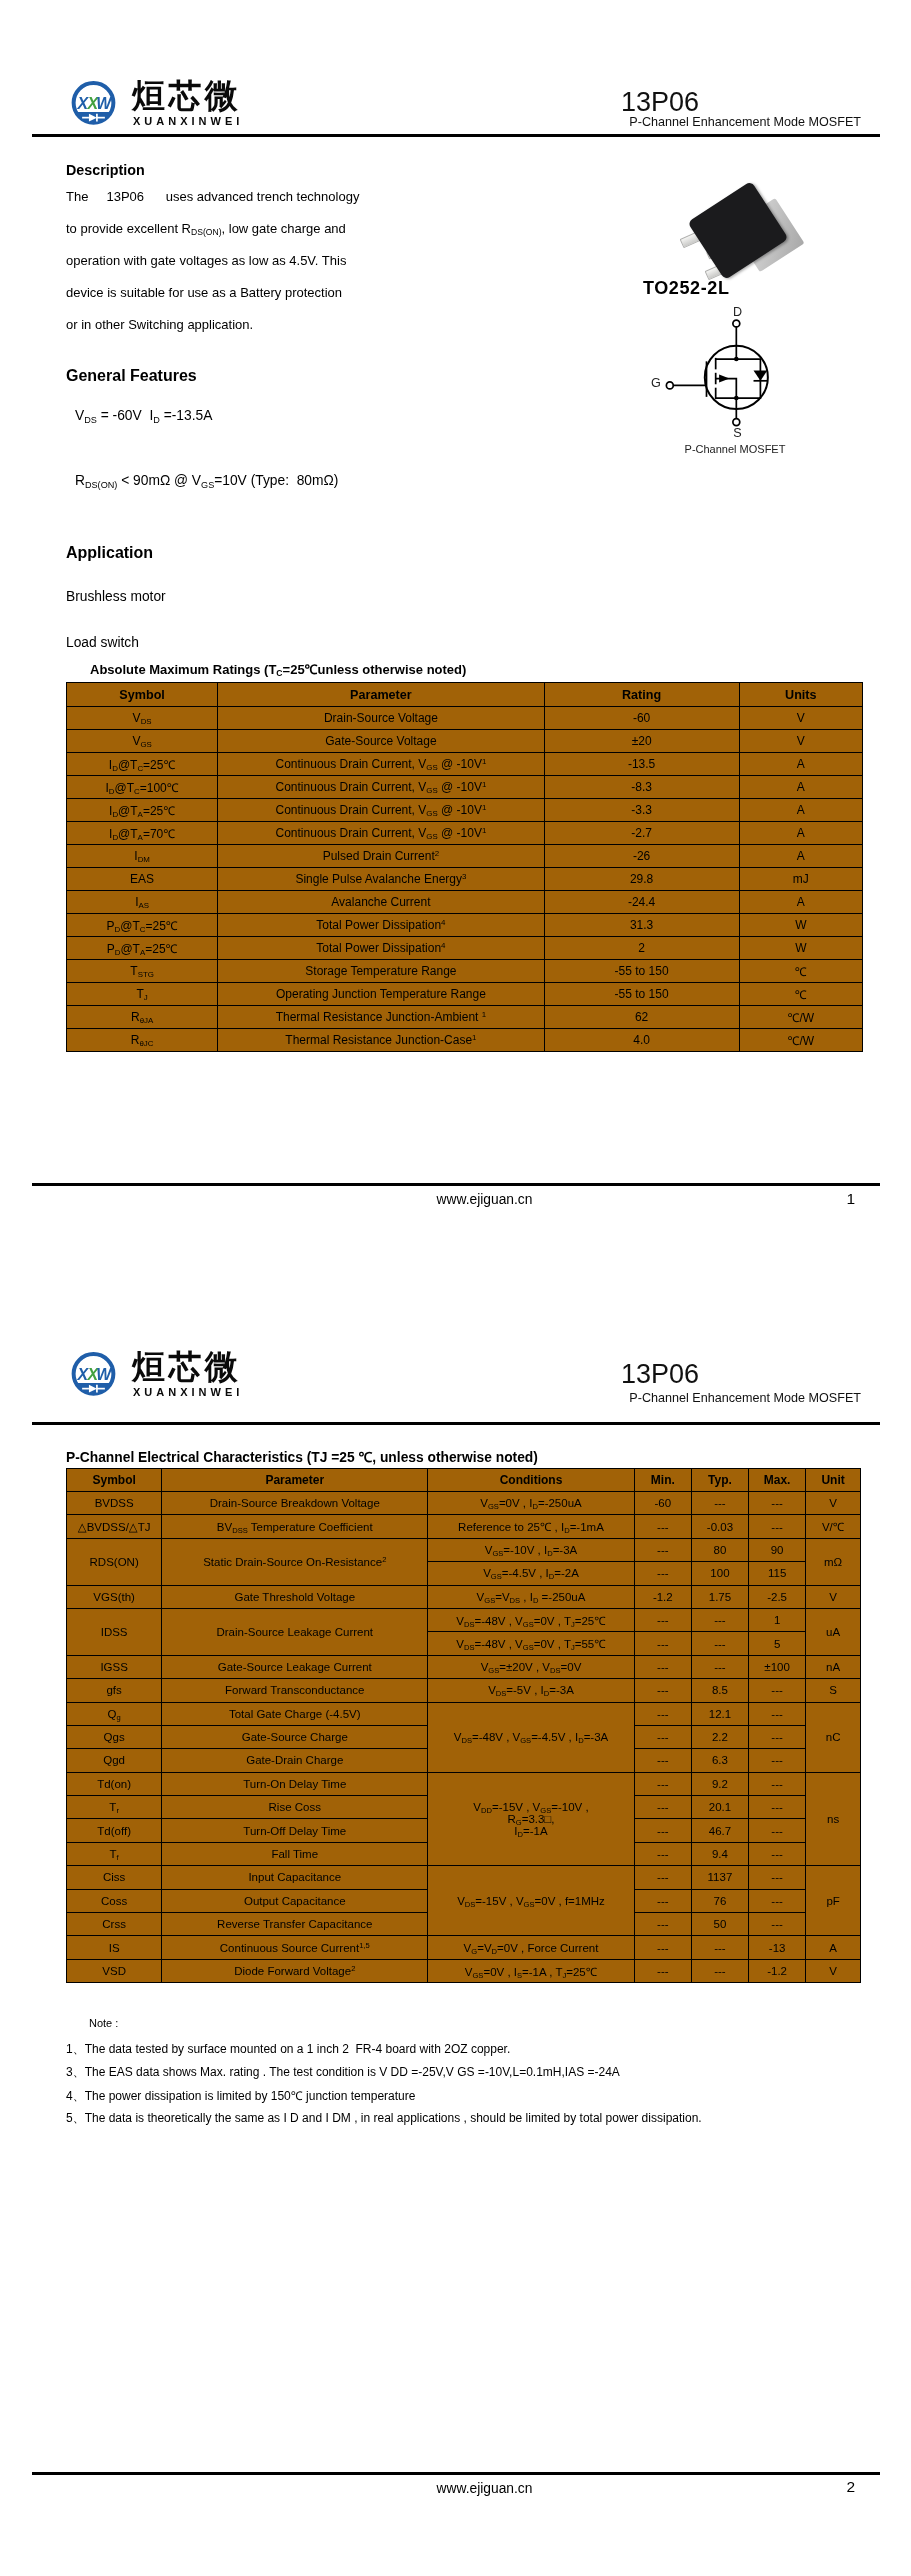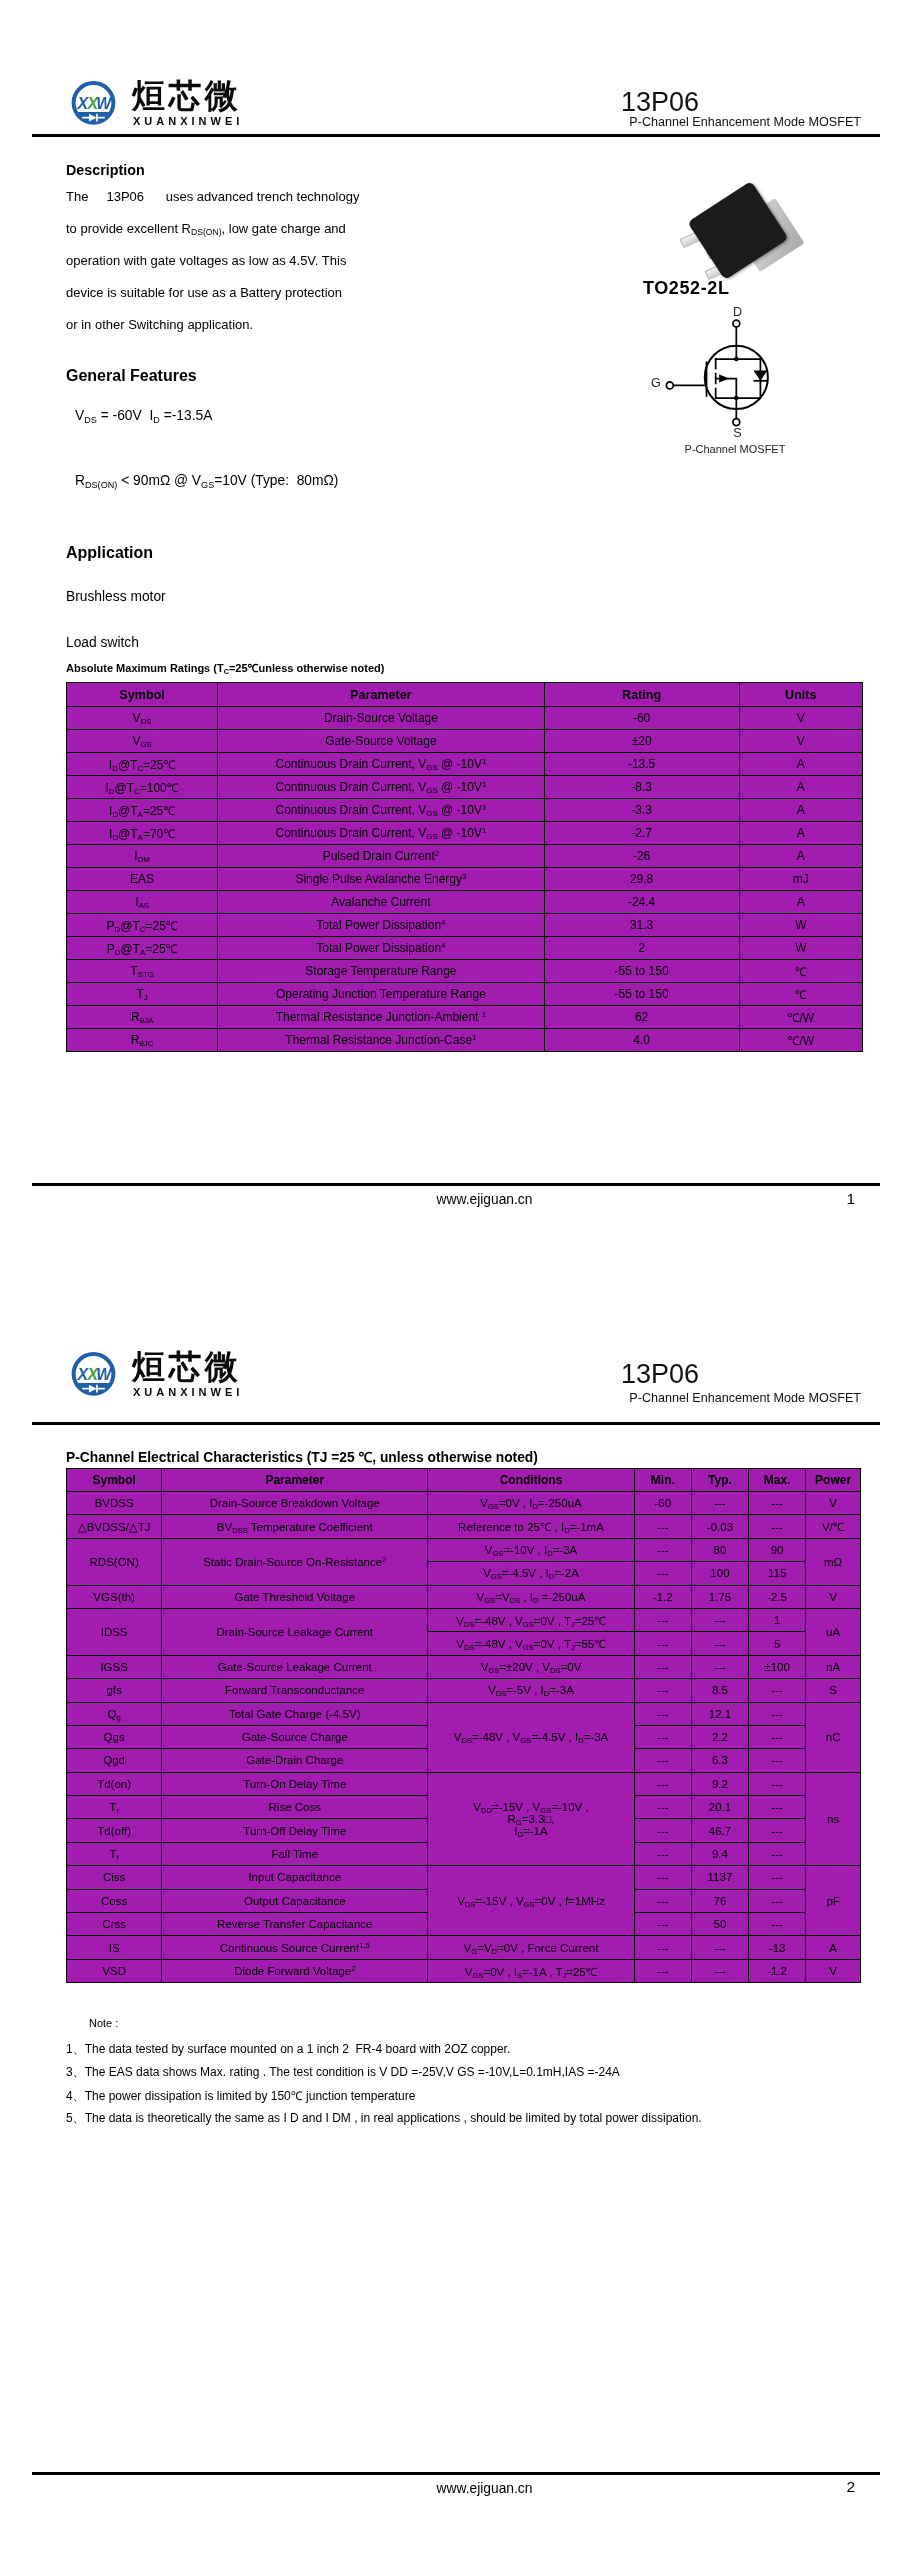--- a/index.html
+++ b/index.html
@@ -26,21 +26,21 @@
   #pkg .tab{position:absolute;left:64px;top:15px;width:53px;height:54px;background:linear-gradient(135deg,#e6e6e6,#a8a8a8);transform:rotate(-33deg);border-radius:2.3px;}
   #pkg .lead{position:absolute;background:linear-gradient(#f5f5f3,#c9c9c7);border:0.6px solid #b0b0ae;border-radius:1.1px;transform:rotate(-24deg);}
   #pkg .lead1{left:3.4px;top:38px;width:36px;height:8px;}
   #pkg .lead2{left:27.5px;top:70px;width:36px;height:8px;}
   #pkg .lead3{left:30px;top:55px;width:17px;height:6.3px;}
   #pkg .bodyblk{position:absolute;left:23px;top:3.4px;width:76px;height:69px;background:#1b1b1d;transform:rotate(-33deg);border-radius:5.7px;box-shadow:1.1px 1.7px 2.9px rgba(0,0,0,.35);}
   .pkg-name{position:absolute;left:643px;width:161px;text-align:left;top:278px;font-size:18px;font-weight:700;letter-spacing:0.6px;}
   .pin-label{position:absolute;font-size:12.6px;color:#222;}
   .sym-caption{position:absolute;left:649px;width:172px;text-align:center;top:443px;font-size:11px;color:#222;}
   
-  table{border-collapse:collapse;position:absolute;table-layout:fixed;background:#a21caf;}
+  table{border-collapse:collapse;position:absolute;table-layout:fixed;background:#a16207;}
   table{border:1.7px solid #000;}
   td,th{border-left:1.1px solid #000;border-right:1.1px solid #000;border-top:1.7px solid #000;border-bottom:1.7px solid #000;
         text-align:center;vertical-align:middle;padding:0 3.4px;overflow:hidden;font-weight:400;}
   th{font-weight:700;}
   #amr-table{left:66px;top:682px;width:797px;font-size:12px;}
   #amr-table th{height:23px;font-size:12.6px;}
   #amr-table td{height:22px;}
   #ec-table{left:66px;top:1468px;width:795px;font-size:11.5px;}
   #ec-table th{height:22px;font-size:12px;}
   #ec-table td{height:22.4px;}
@@ -125,21 +125,21 @@
   <line x1="198" y1="118" x2="222" y2="118"></line>
   <circle cx="168" cy="80" r="4" fill="#000" stroke="none"></circle>
   <circle cx="168" cy="148" r="4" fill="#000" stroke="none"></circle>
   <circle cx="168" cy="190" r="6"></circle>
 </svg>
 <div class="pin-label" style="left:729px;top:305px;width:17px;text-align:center;">D</div>
 <div class="pin-label" style="left:649px;top:376px;width:13.8px;text-align:center;">G</div>
 <div class="pin-label" style="left:729px;top:426px;width:17px;text-align:center;">S</div>
 <div class="sym-caption">P-Channel MOSFET</div>
 
-<div class="sec-h" style="top:660px;font-size:11px;">Absolute Maximum Ratings (T<sub>C</sub>=25℃unless otherwise noted)</div>
+<div class="sec-h" style="top:660px;font-size:13px;margin-left:24px;">Absolute Maximum Ratings (T<sub>C</sub>=25℃unless otherwise noted)</div>
 <table id="amr-table">
     <colgroup>
       <col style="width: 19%;">
       <col style="width: 41%;">
       <col style="width: 24.5%;">
       <col style="width: 15.5%;">
     </colgroup>
     <thead>
       <tr>
         <th>Symbol</th>
@@ -281,21 +281,21 @@
       <col style="width: 6.9%;">
     </colgroup>
     <thead>
       <tr>
         <th>Symbol</th>
         <th>Parameter</th>
         <th>Conditions</th>
         <th>Min.</th>
         <th>Typ.</th>
         <th>Max.</th>
-        <th>Power</th>
+        <th>Unit</th>
       </tr>
     </thead>
     <tbody>
       <tr>
         <td>BVDSS</td>
         <td>Drain-Source Breakdown Voltage</td>
         <td>V<sub>GS</sub>=0V , I<sub>D</sub>=-250uA</td>
         <td>-60</td>
         <td>---</td>
         <td>---</td>

